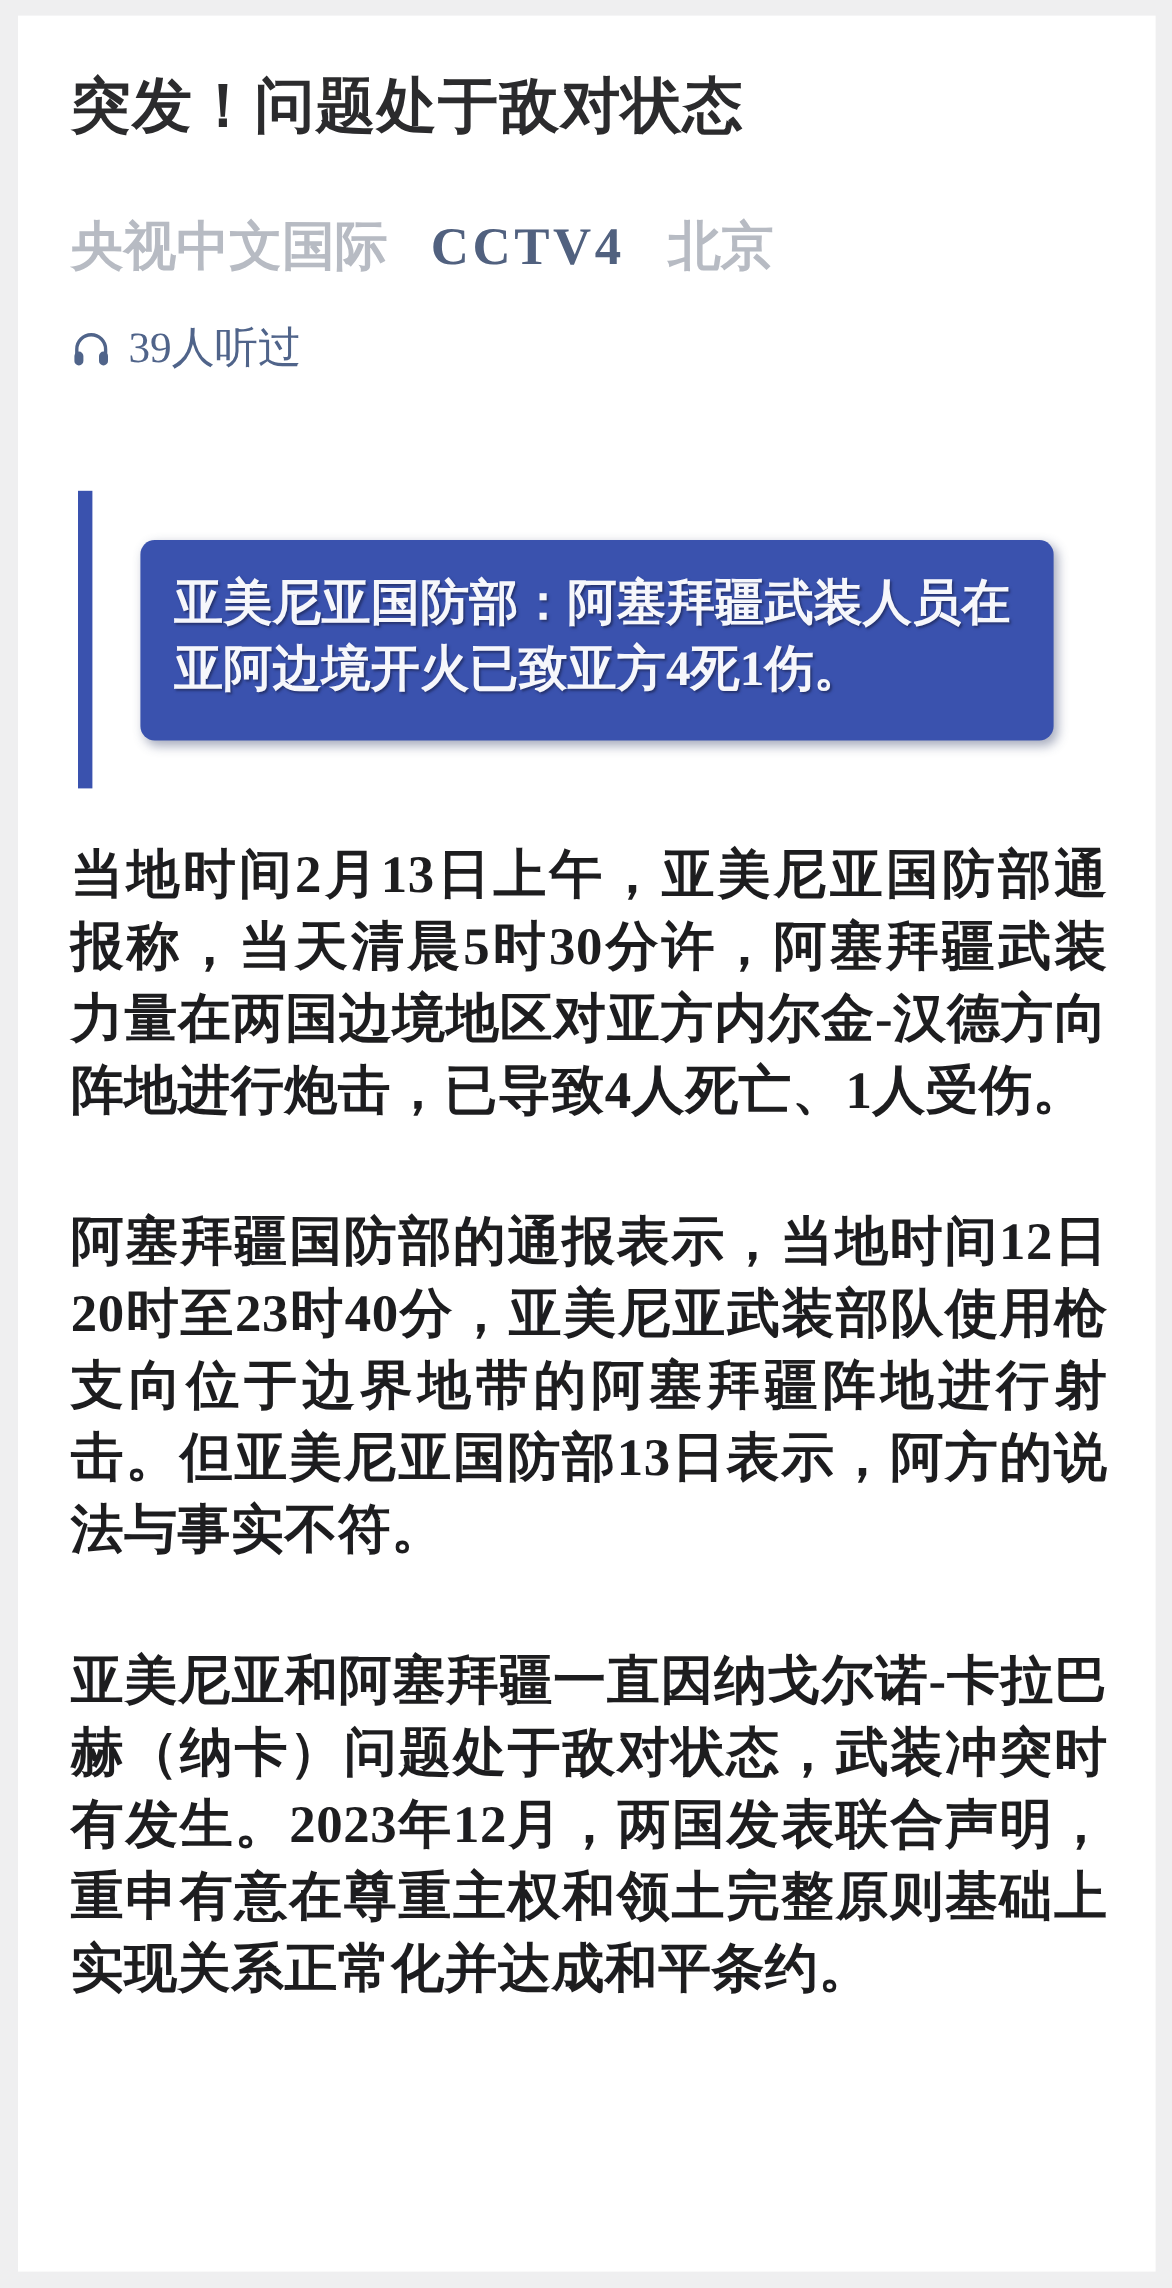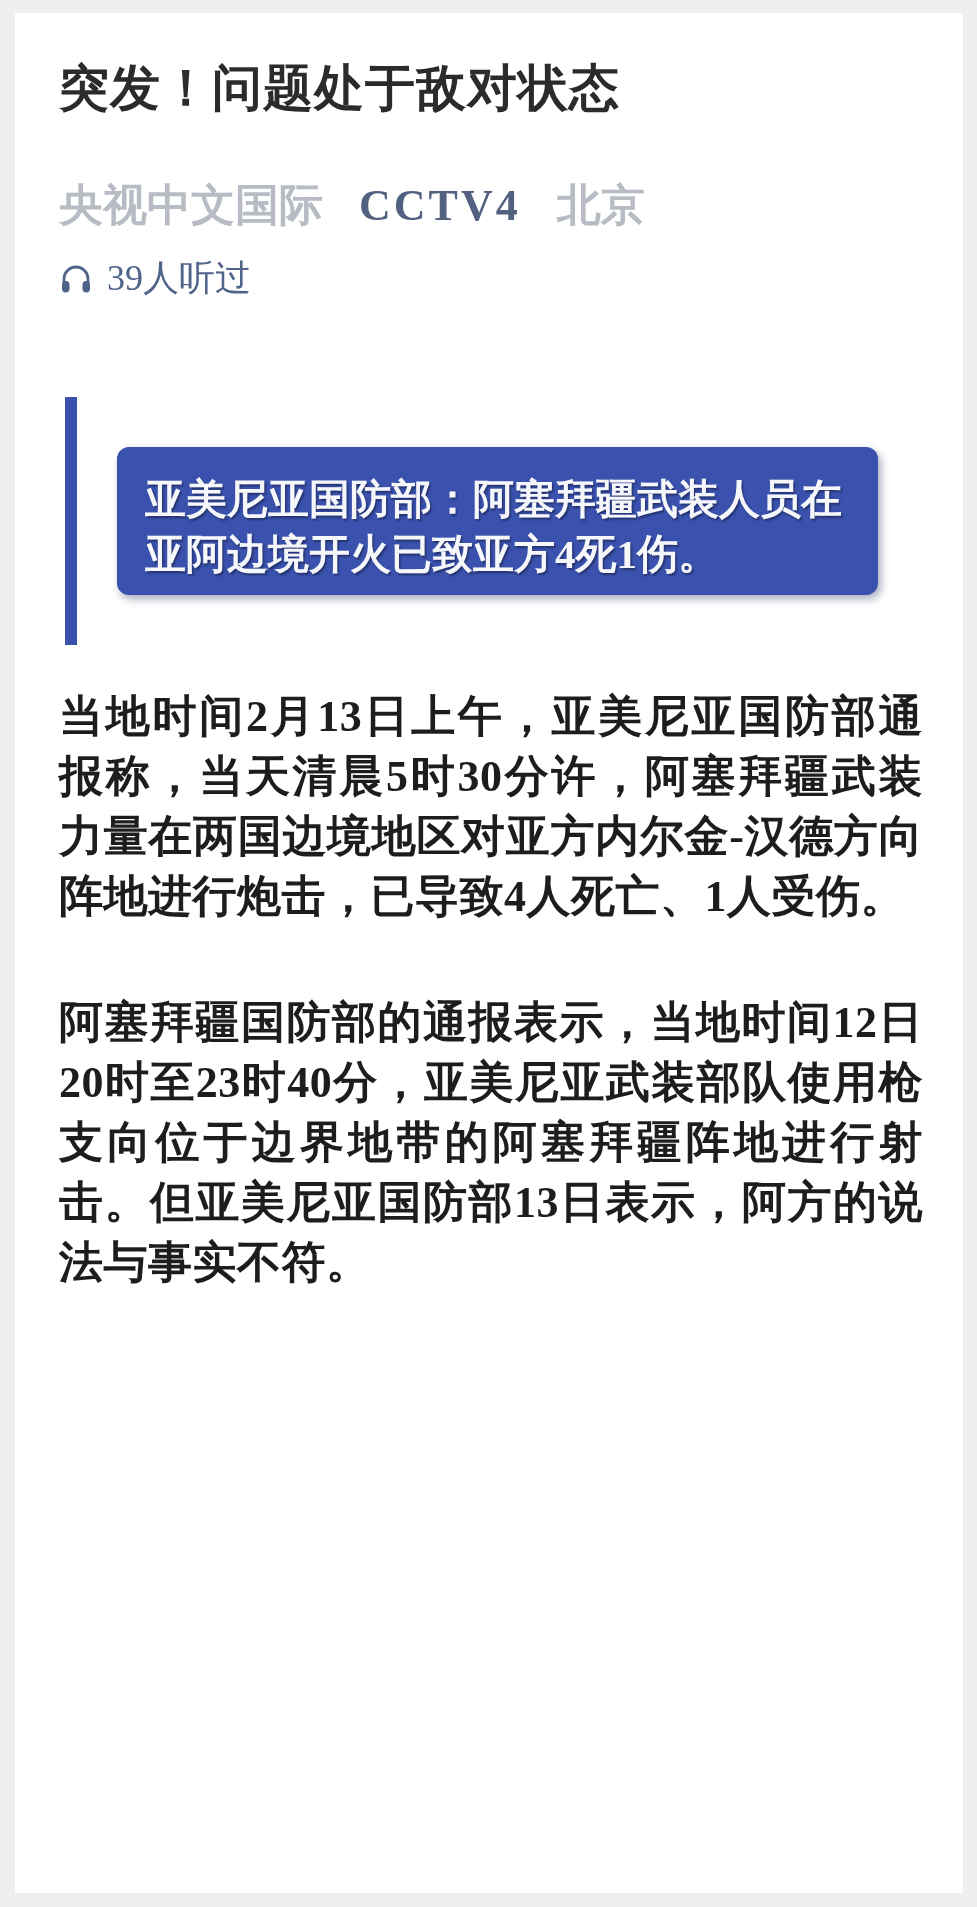--- a/index.html
+++ b/index.html
@@ -20,29 +20,29 @@
   .title{
     font-size:50px;line-height:60px;font-weight:700;color:var(--title);
     letter-spacing:1px;margin:0;
   }
   .meta-row{
     margin-top:44px;display:flex;align-items:baseline;gap:36px;
     font-size:44px;line-height:48px;color:var(--meta);white-space:nowrap;font-weight:bold;
   }
   .meta-channel{color:var(--channel);letter-spacing:3px;margin-top:20px;}
   .listen-row{
-    margin-top:26px;height:45px;display:flex;align-items:center;gap:14px;
+    margin-top:38px;height:45px;display:flex;align-items:center;gap:14px;
     color:var(--listen);font-size:36px;cursor:pointer;width:max-content;
   }
   .listen-row svg{display:block;}
   .quote-section{margin-top:96px;display:flex;align-items:center;}
   .quote-bar{width:12px;height:248px;background:var(--accent);margin-left:6px;flex:none;}
   .quote-box{
     margin-left:40px;width:761px;background:var(--accent);border-radius:12px;
-    padding:25px 20px 13px 28px;color:var(--quote-text);
+    padding:25px 20px 32px 28px;color:var(--quote-text);
     font-size:41px;line-height:55px;font-weight:700;
     box-shadow:3px 4px 9px rgba(60,70,110,0.45);
     text-shadow:1.5px 1.5px 2px rgba(20,25,60,0.55);
   }
   .article-body{margin-top:42px;font-weight:bold;}
   .article-body p{
     margin:0 0 66px 0;font-size:44px;line-height:60px;color:var(--body);
     text-align:justify;letter-spacing:0.5px;
   }
 </style>
@@ -75,15 +75,16 @@
     <div class="quote-box">亚美尼亚国防部：阿塞拜疆武装人员在亚阿边境开火已致亚方4死1伤。</div>
   </div>
 
   <div class="article-body">
 
       <p>当地时间2月13日上午，亚美尼亚国防部通报称，当天清晨5时30分许，阿塞拜疆武装力量在两国边境地区对亚方内尔金-汉德方向阵地进行炮击，已导致4人死亡、1人受伤。</p>
 
       <p>阿塞拜疆国防部的通报表示，当地时间12日20时至23时40分，亚美尼亚武装部队使用枪支向位于边界地带的阿塞拜疆阵地进行射击。但亚美尼亚国防部13日表示，阿方的说法与事实不符。</p>
 
 
+      <p>亚美尼亚和阿塞拜疆一直因纳戈尔诺-卡拉巴赫（纳卡）问题处于敌对状态，武装冲突时有发生。2023年12月，两国发表联合声明，重申有意在尊重主权和领土完整原则基础上实现关系正常化并达成和平条约。</p>
     </div>
 
 </div>
 
 </body></html>

